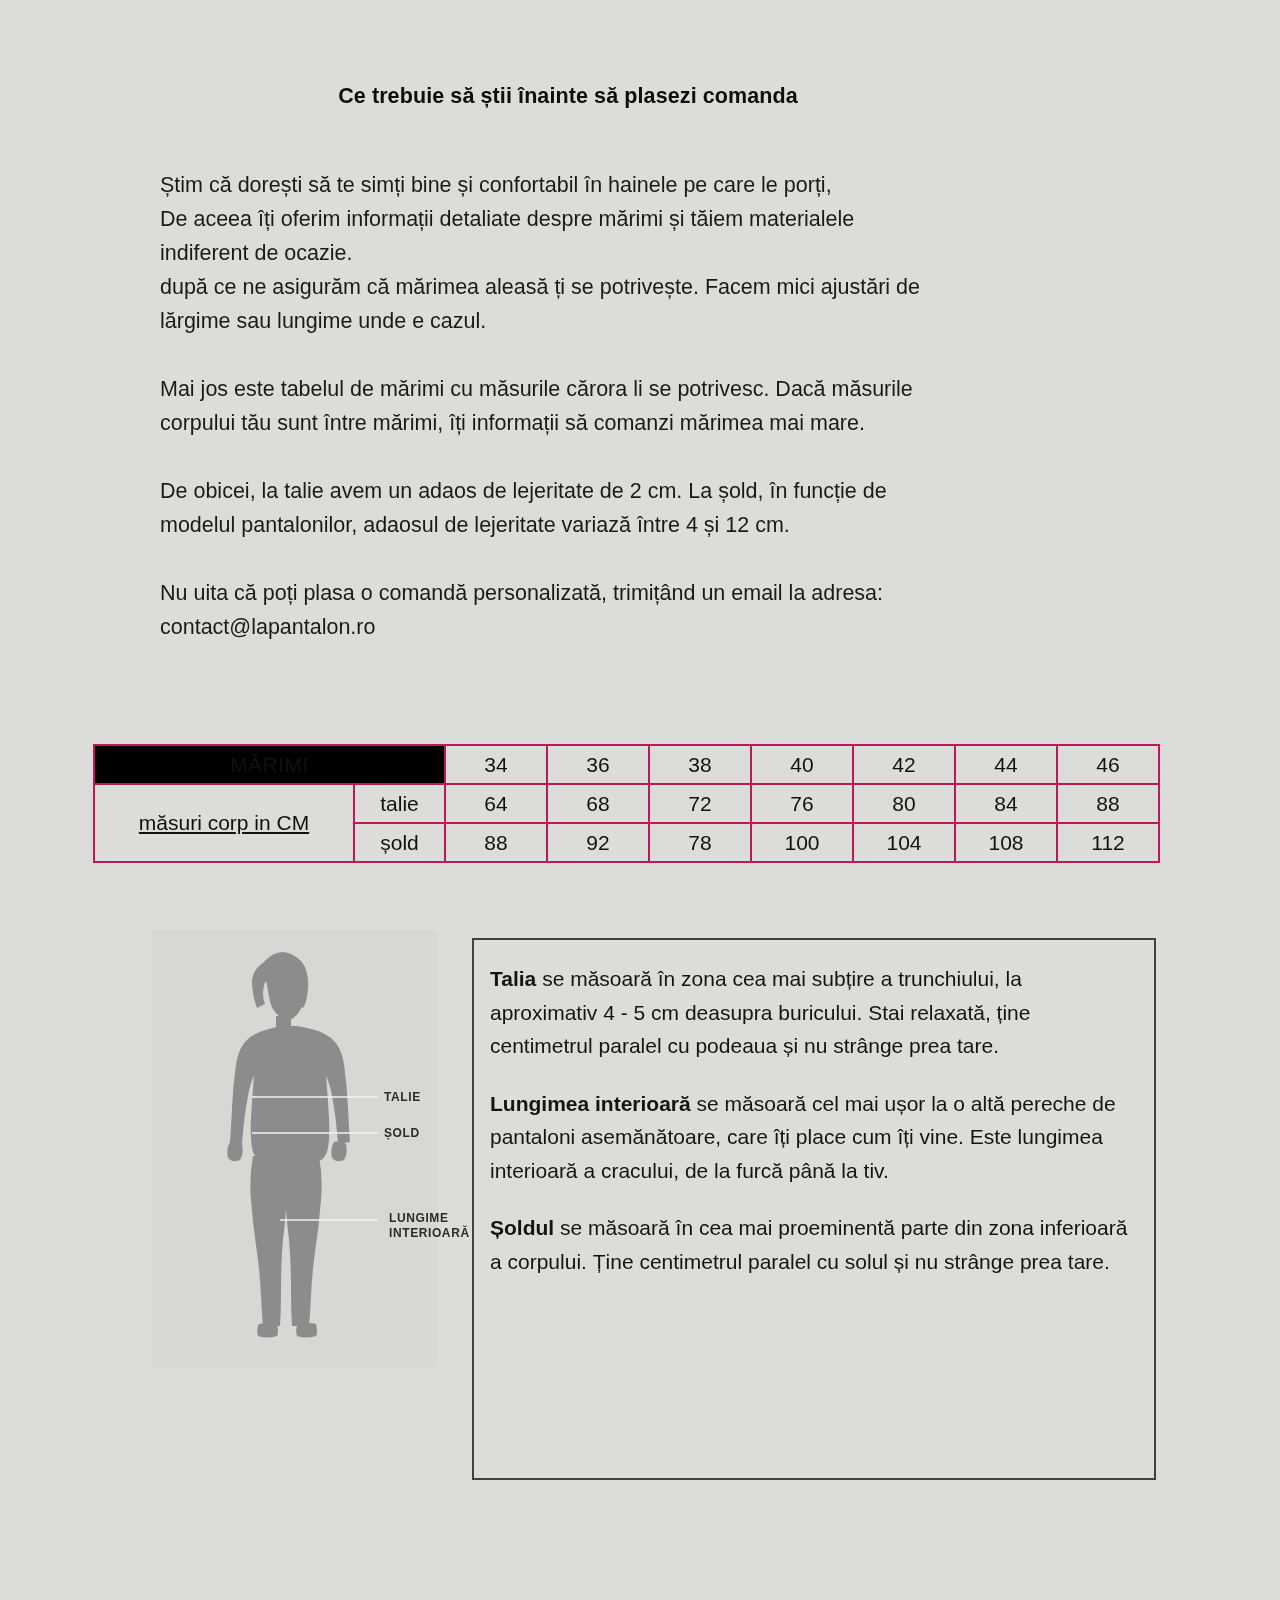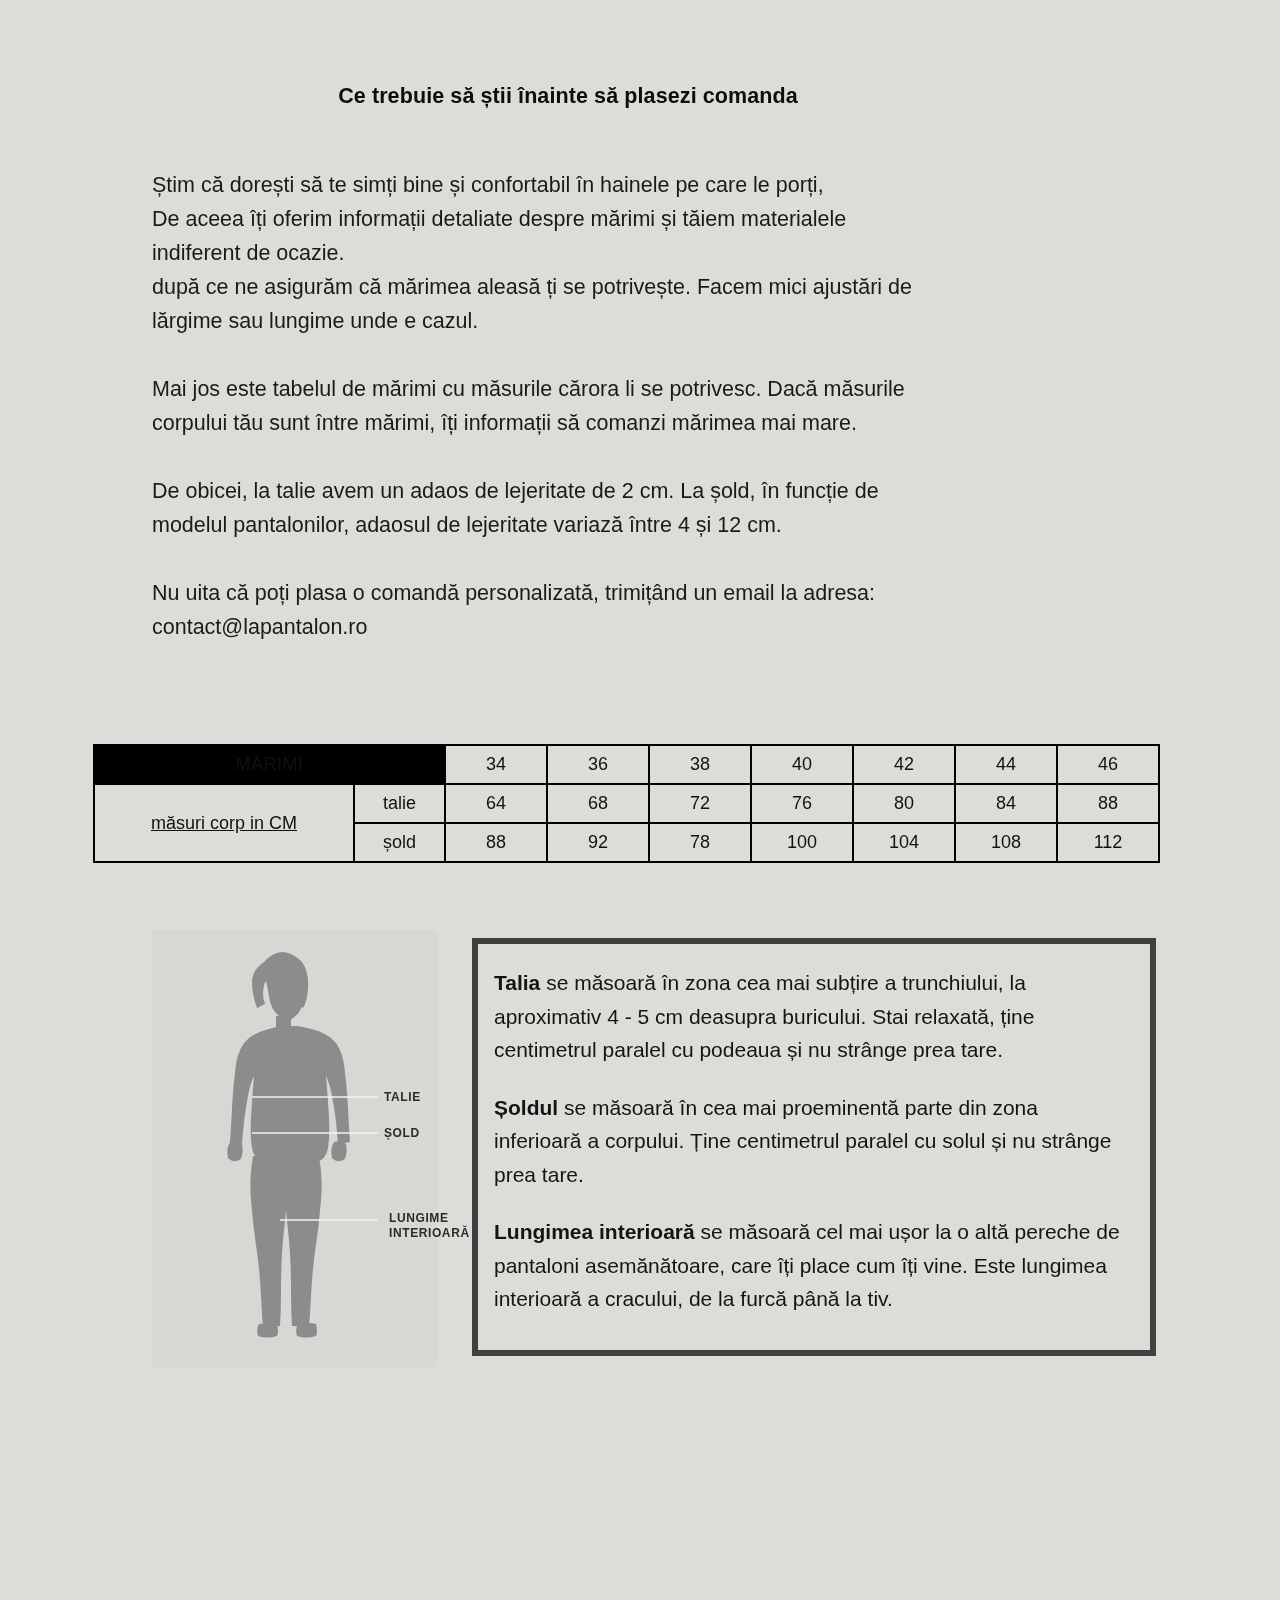--- a/index.html
+++ b/index.html
@@ -33,21 +33,21 @@
     font-size: 21.5px;
     font-weight: bold;
     letter-spacing: 0.1px;
     color: #0d0d0d;
   }
 
   
   .intro {
     position: absolute;
     top: 168px;
-    left: 152px;
+    left: 160px;
     width: 960px;
     font-size: 21.5px;
     line-height: 34px;
     color: #1a1a1a;
   }
   .intro p {
     margin: 0;
   }
   .intro .gap {
     height: 34px;
@@ -59,23 +59,23 @@
     top: 744px;
     left: 93px;
     width: 1063px;
   }
   table.size-table {
     border-collapse: collapse;
     width: 1063px;
     table-layout: fixed;
   }
   table.size-table td, table.size-table th {
-    border: 2px solid #000000;
+    border: 2px solid #be185d;
     text-align: center;
-    font-size: 18px;
+    font-size: 21px;
     color: #111;
     height: 37px;
     padding: 0;
     font-weight: normal;
   }
   .hdr-marimi {
     background: #000000;
     color: #ffffff;
     font-weight: bold;
     font-size: 22px;
@@ -121,22 +121,22 @@
   }
   .lbl-talie { left: 232px; top: 160px; }
   .lbl-sold  { left: 232px; top: 196px; }
   .lbl-lung  { left: 237px; top: 281px; line-height: 15px; }
 
   .info-box {
     position: absolute;
     top: 938px;
     left: 472px;
     width: 684px;
-    height: 418px;
-    border: 6px solid #404040;
+    height: 542px;
+    border: 2px solid #404040;
     box-sizing: border-box;
     background: transparent;
   }
   .info-inner {
     padding: 22px 20px 0 16px;
     font-size: 21px;
     line-height: 33.5px;
     color: #141414;
   }
   .info-inner p {
@@ -287,18 +287,18 @@
     <div class="fig-label lbl-sold">ȘOLD</div>
     <div class="fig-label lbl-lung">
       <div>LUNGIME</div>
       <div>INTERIOARĂ</div>
     </div>
   </div>
 
   <div class="info-box">
     <div class="info-inner">
       <p><b>Talia</b><span> se măsoară în zona cea mai subțire a trunchiului, la aproximativ 4 - 5 cm deasupra buricului. Stai relaxată, ține centimetrul paralel cu podeaua și nu strânge prea tare.</span></p>
+      <p><b>Lungimea interioară</b><span> se măsoară cel mai ușor la o altă pereche de pantaloni asemănătoare, care îți place cum îți vine. Este lungimea interioară a cracului, de la furcă până la tiv.</span></p>
       <p><b>Șoldul</b><span> se măsoară în cea mai proeminentă parte din zona inferioară a corpului. Ține centimetrul paralel cu solul și nu strânge prea tare.</span></p>
-      <p><b>Lungimea interioară</b><span> se măsoară cel mai ușor la o altă pereche de pantaloni asemănătoare, care îți place cum îți vine. Este lungimea interioară a cracului, de la furcă până la tiv.</span></p>
     </div>
   </div>
 
 </div>
 
 </body></html>

